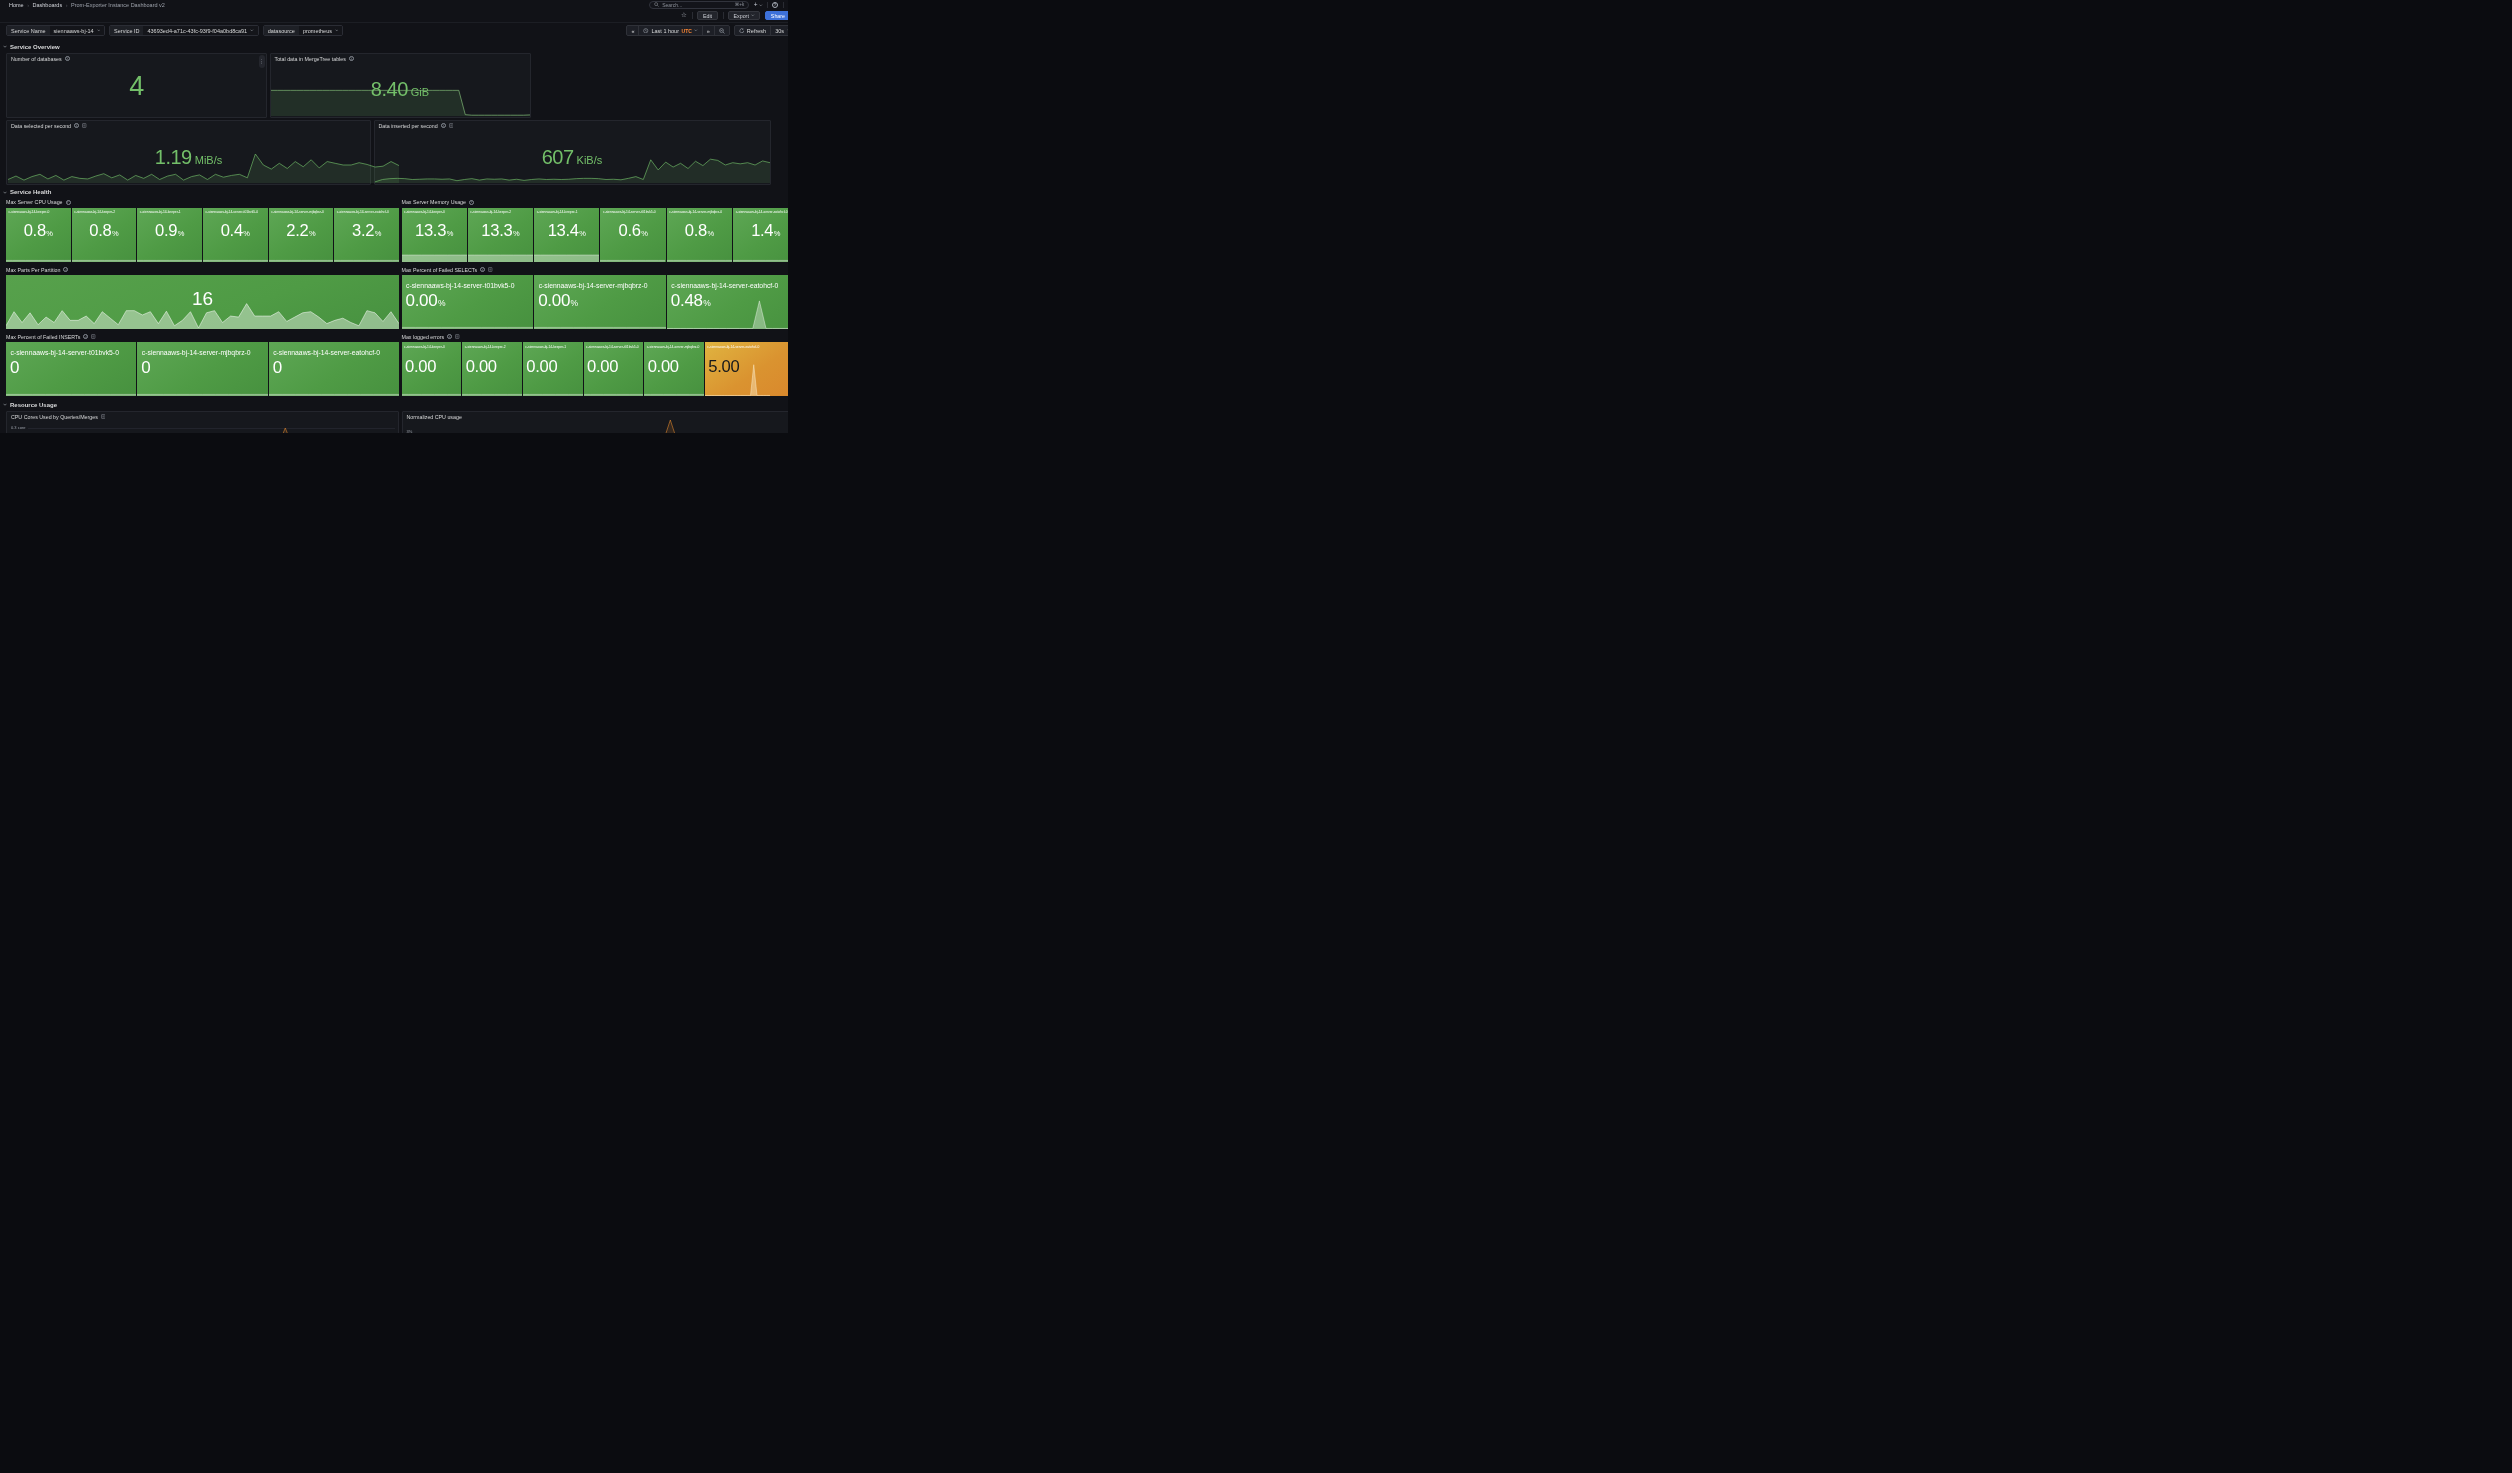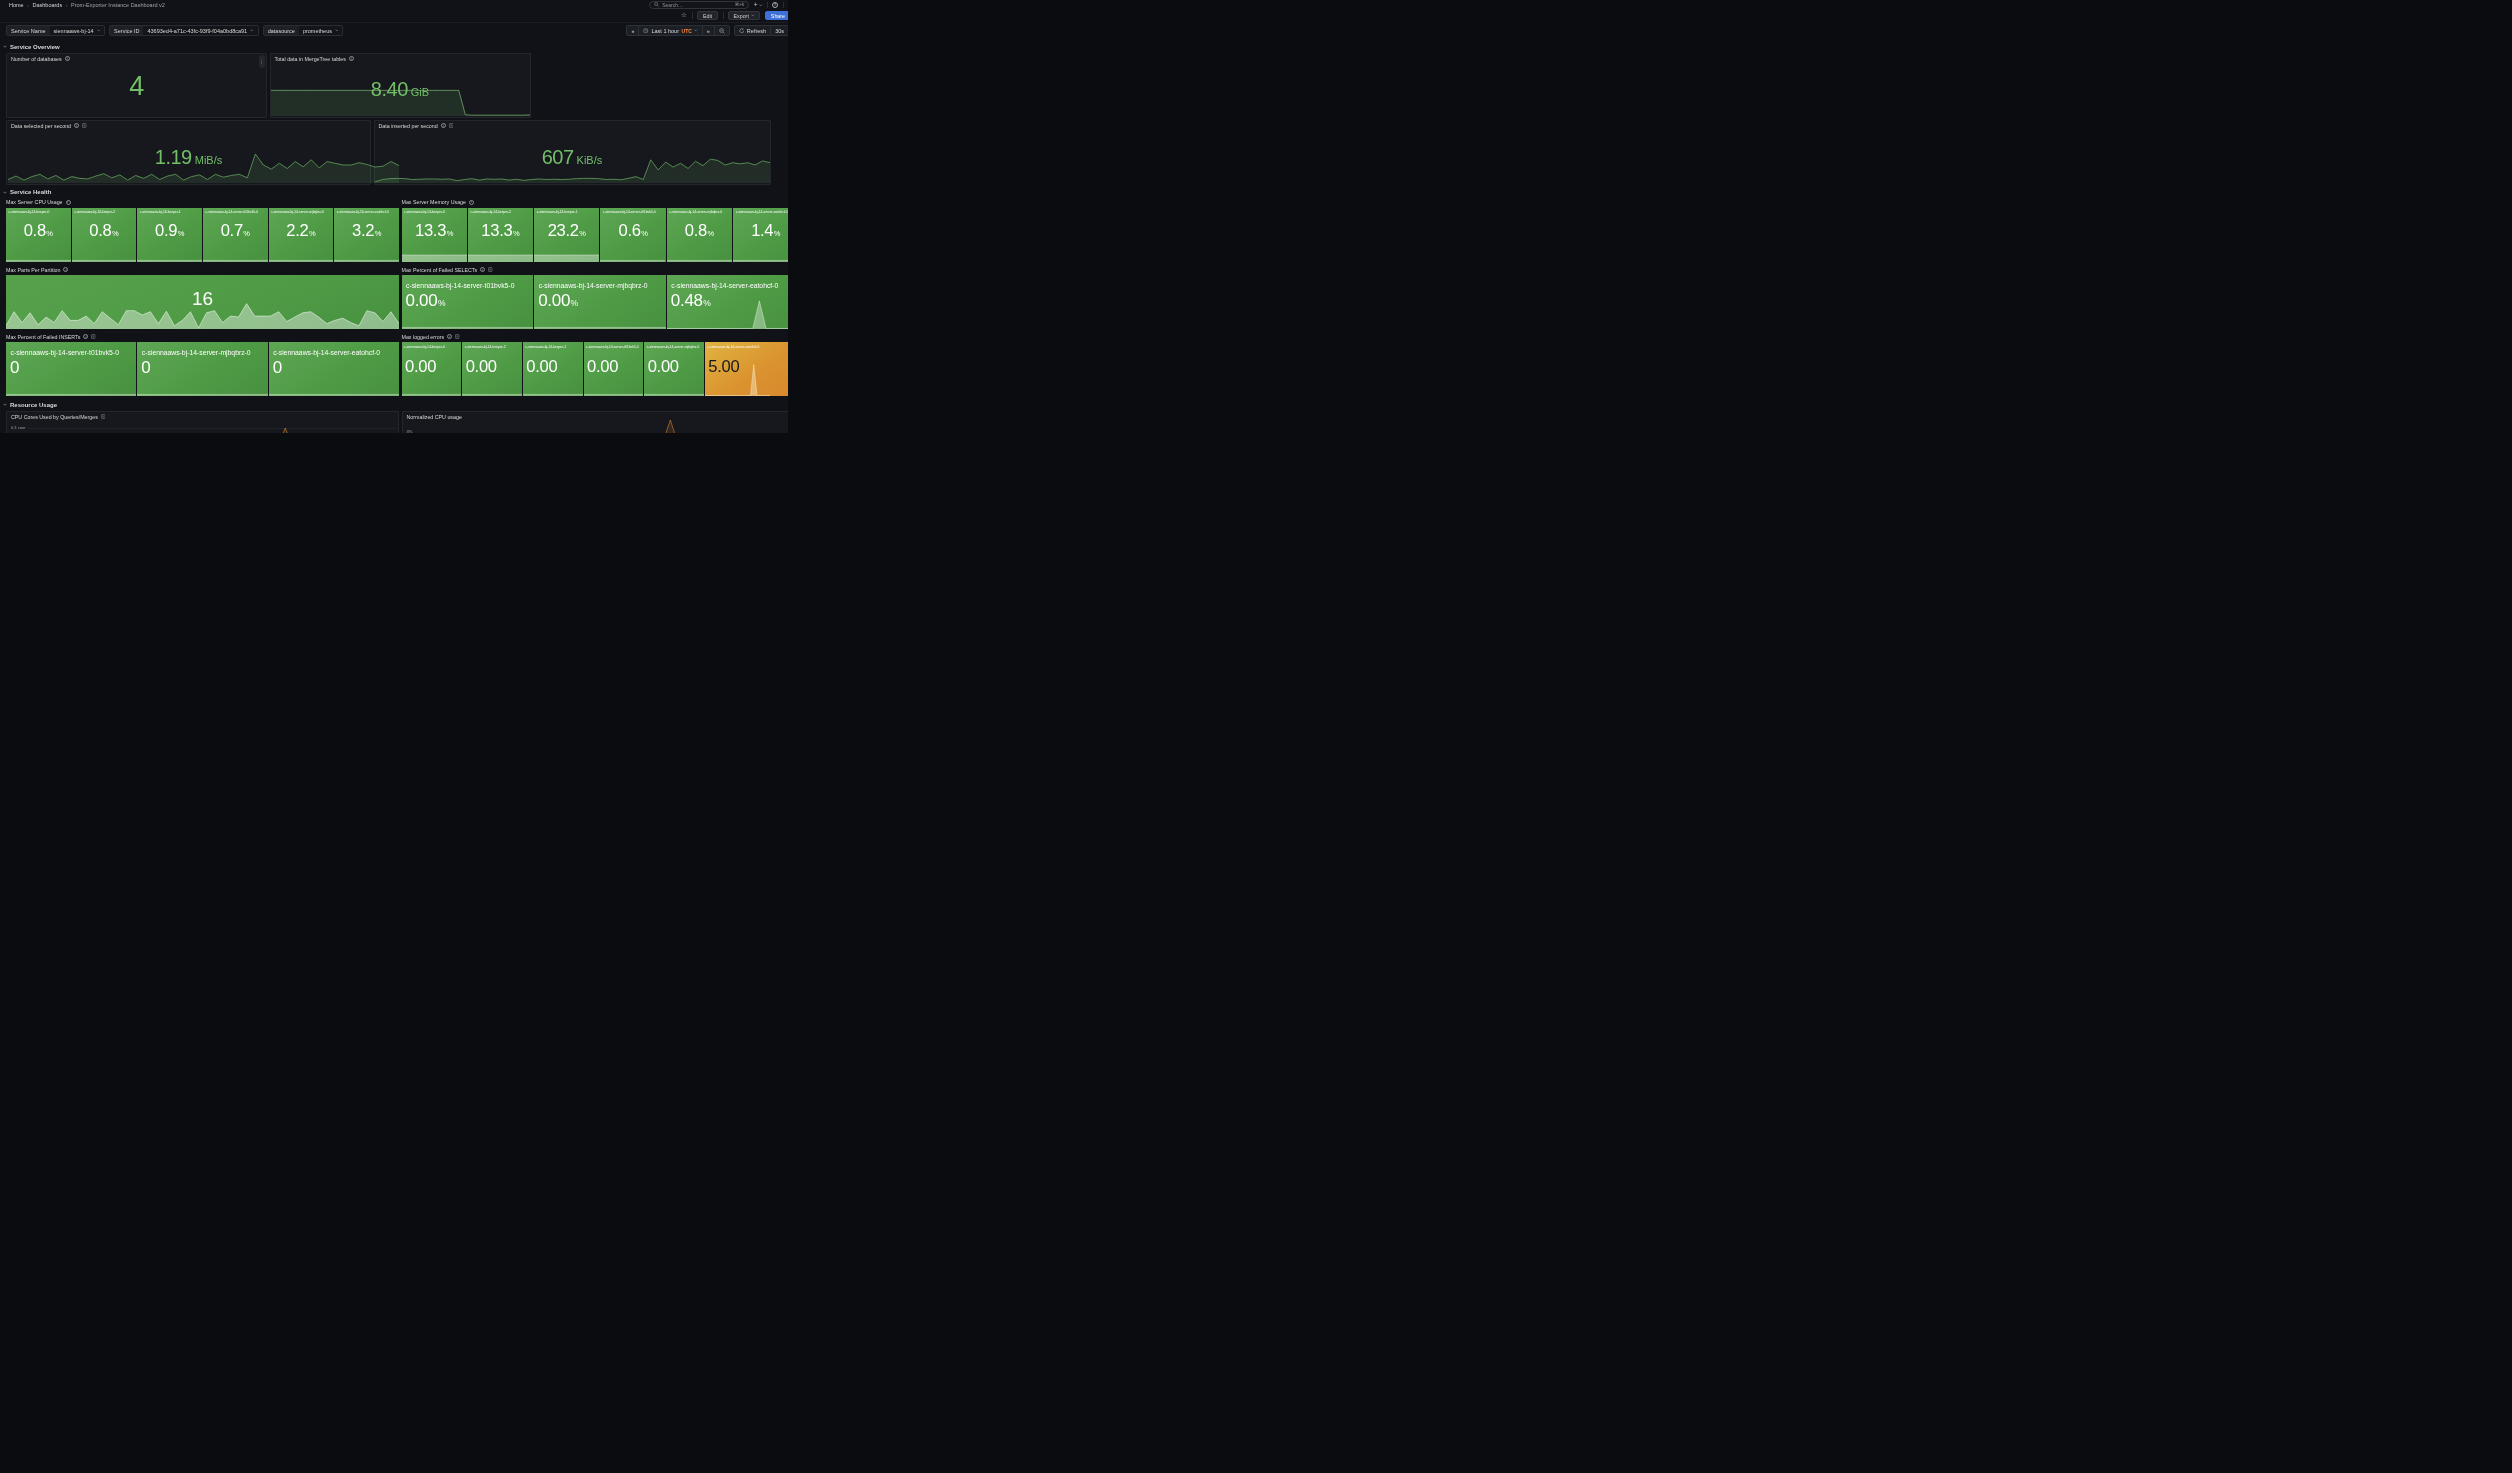--- a/index.html
+++ b/index.html
@@ -368,21 +368,21 @@
               <span class="tu">%</span>
             </div>
   </div>
           <div class="tile">
     <div class="tile-spark"><svg width="65" height="54" viewBox="0 0 129 108" preserveAspectRatio="none">
                 <polygon points="0,108 0.0,104.8 12.9,104.8 25.8,104.8 38.7,104.8 51.6,104.8 64.5,104.8 77.4,104.8 90.3,104.8 103.2,104.8 116.1,104.8 129.0,104.8 129,108" fill="rgba(255,255,255,0.30)"></polygon>
                 <polyline points="0.0,104.8 12.9,104.8 25.8,104.8 38.7,104.8 51.6,104.8 64.5,104.8 77.4,104.8 90.3,104.8 103.2,104.8 116.1,104.8 129.0,104.8" fill="none" stroke="rgba(255,255,255,0.65)" stroke-width="1"></polyline>
               </svg></div>
     <div class="tile-label">c-siennaaws-bj-14-server-t01bvk5-0</div>
     <div class="tile-value">
-              <span class="tv">0.7</span>
+              <span class="tv">0.4</span>
               <span class="tu">%</span>
             </div>
   </div>
           <div class="tile">
     <div class="tile-spark"><svg width="65" height="54" viewBox="0 0 129 108" preserveAspectRatio="none">
                 <polygon points="0,108 0.0,104.8 12.9,104.8 25.8,104.8 38.7,104.8 51.6,104.8 64.5,104.8 77.4,104.8 90.3,104.8 103.2,104.8 116.1,104.8 129.0,104.8 129,108" fill="rgba(255,255,255,0.30)"></polygon>
                 <polyline points="0.0,104.8 12.9,104.8 25.8,104.8 38.7,104.8 51.6,104.8 64.5,104.8 77.4,104.8 90.3,104.8 103.2,104.8 116.1,104.8 129.0,104.8" fill="none" stroke="rgba(255,255,255,0.65)" stroke-width="1"></polyline>
               </svg></div>
     <div class="tile-label">c-siennaaws-bj-14-server-mjbqbrz-0</div>
     <div class="tile-value">
@@ -431,21 +431,21 @@
               <span class="tu">%</span>
             </div>
   </div>
           <div class="tile">
     <div class="tile-spark"><svg width="65" height="54" viewBox="0 0 130 108" preserveAspectRatio="none">
                 <polygon points="0,108 0.0,94.0 13.0,94.0 26.0,94.0 39.0,94.0 52.0,94.0 65.0,94.0 78.0,94.0 91.0,94.0 104.0,94.0 117.0,94.0 130.0,94.0 130,108" fill="rgba(255,255,255,0.38)"></polygon>
                 <polyline points="0.0,94.0 13.0,94.0 26.0,94.0 39.0,94.0 52.0,94.0 65.0,94.0 78.0,94.0 91.0,94.0 104.0,94.0 117.0,94.0 130.0,94.0" fill="none" stroke="rgba(255,255,255,0.75)" stroke-width="1"></polyline>
               </svg></div>
     <div class="tile-label">c-siennaaws-bj-14-keeper-1</div>
     <div class="tile-value">
-              <span class="tv">23.2</span>
+              <span class="tv">13.4</span>
               <span class="tu">%</span>
             </div>
   </div>
           <div class="tile">
     <div class="tile-spark"><svg width="65" height="54" viewBox="0 0 130 108" preserveAspectRatio="none">
                 <polygon points="0,108 0.0,104.8 13.0,104.8 26.0,104.8 39.0,104.8 52.0,104.8 65.0,104.8 78.0,104.8 91.0,104.8 104.0,104.8 117.0,104.8 130.0,104.8 130,108" fill="rgba(255,255,255,0.30)"></polygon>
                 <polyline points="0.0,104.8 13.0,104.8 26.0,104.8 39.0,104.8 52.0,104.8 65.0,104.8 78.0,104.8 91.0,104.8 104.0,104.8 117.0,104.8 130.0,104.8" fill="none" stroke="rgba(255,255,255,0.65)" stroke-width="1"></polyline>
               </svg></div>
     <div class="tile-label">c-siennaaws-bj-14-server-t01bvk5-0</div>
     <div class="tile-value">

